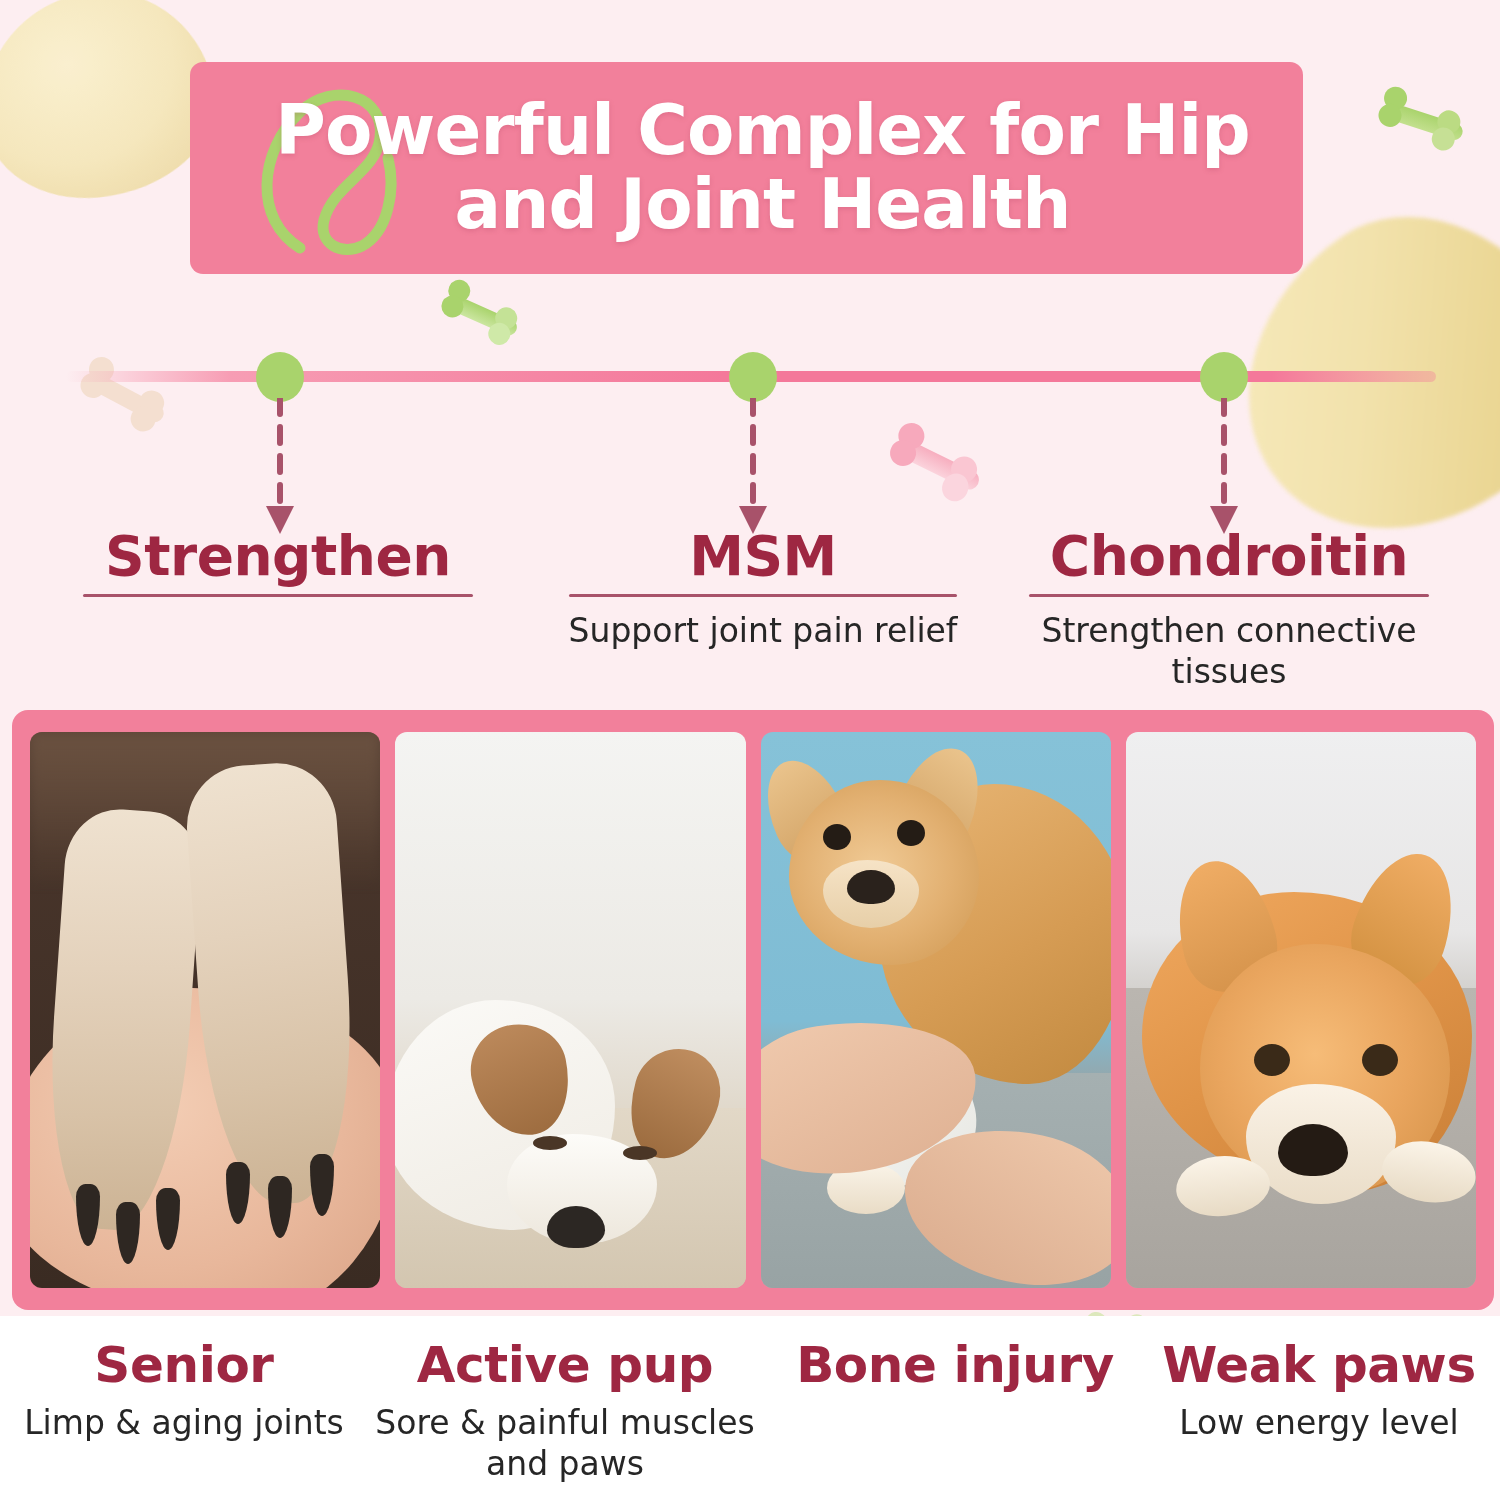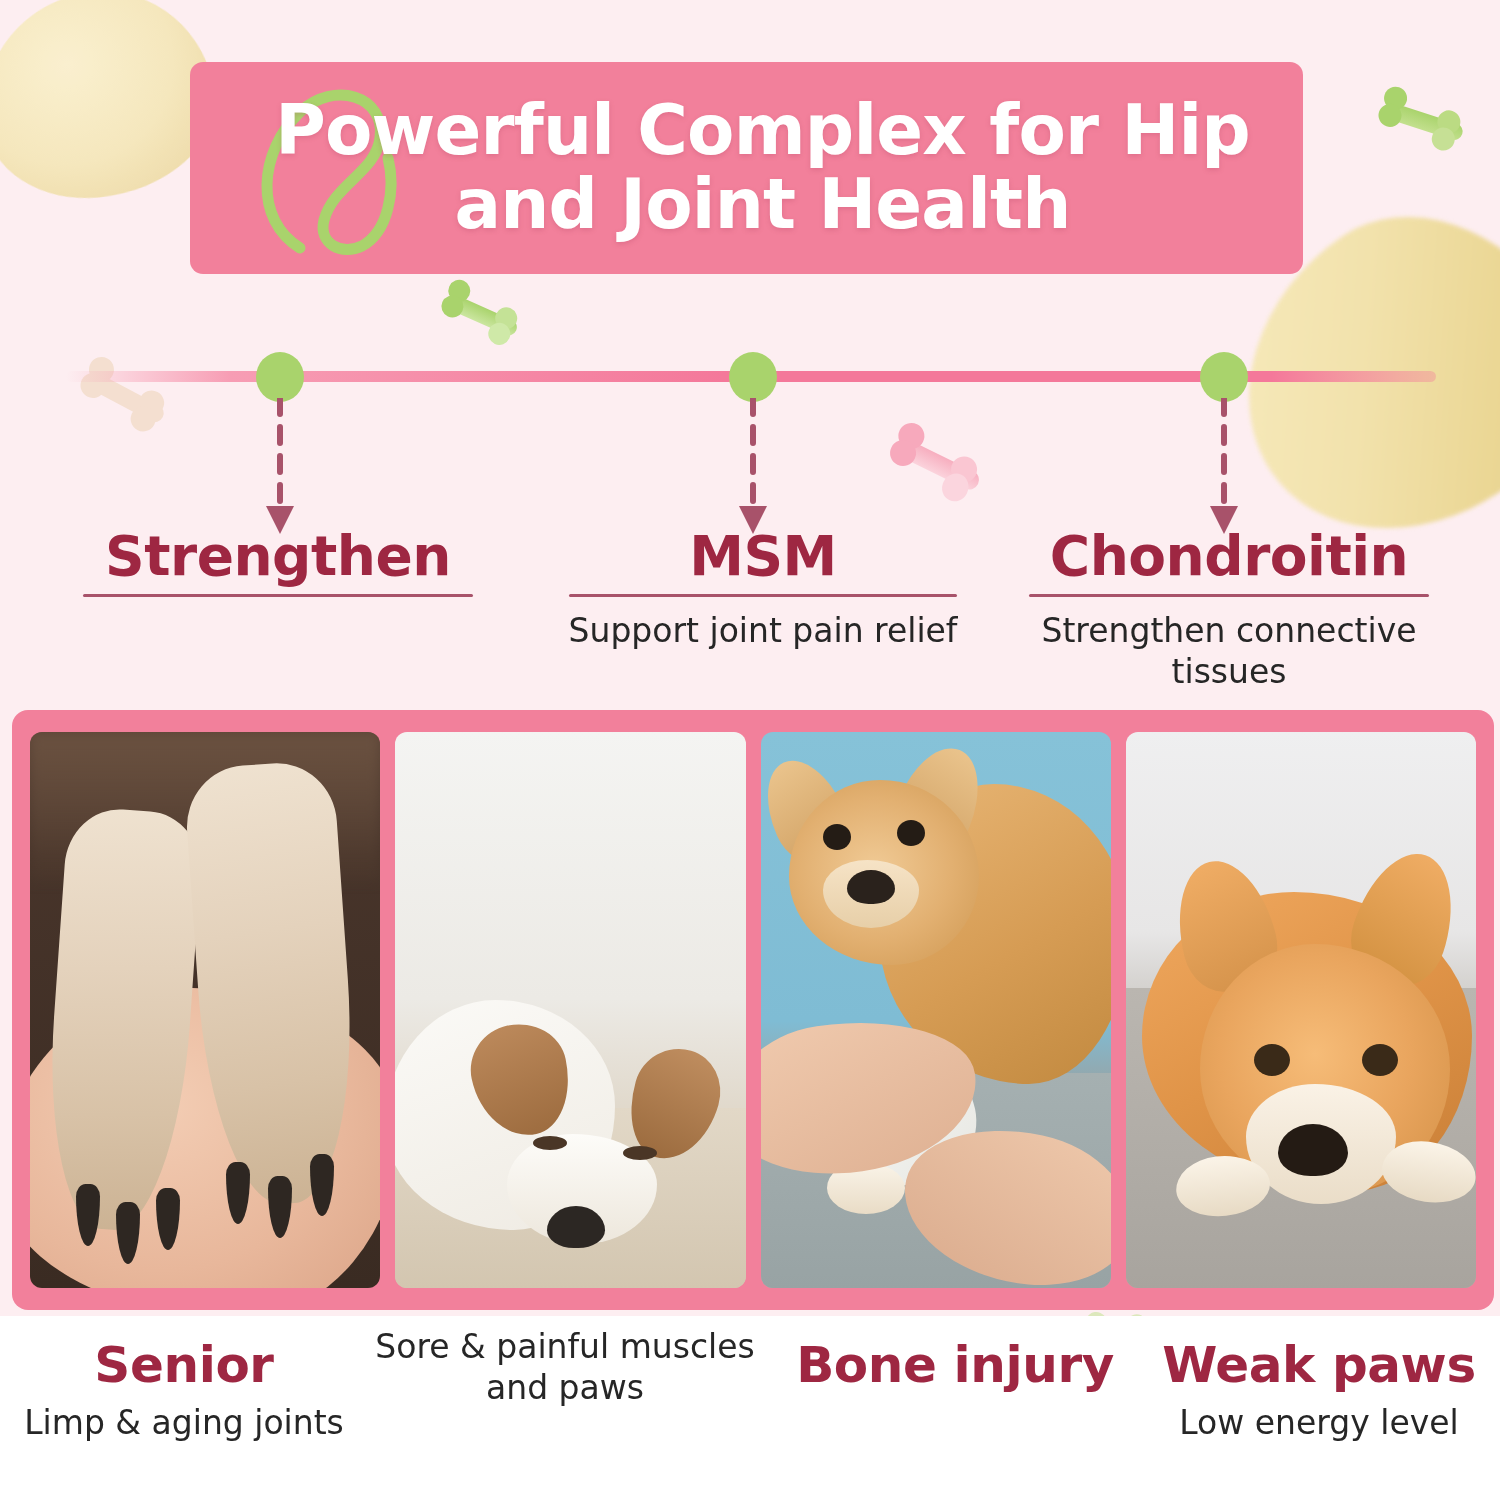--- a/index.html
+++ b/index.html
@@ -496,20 +496,21 @@
 
 <div class="bottom">
   <div class="caps">
 
     <div class="cap cap-1">
       <div class="cap-title">Senior</div>
       <div class="cap-sub">Limp &amp; aging joints</div>
     </div>
 
     <div class="cap cap-2">
+      <div class="cap-title">Active pup</div>
       <div class="cap-sub">Sore &amp; painful muscles and paws</div>
     </div>
 
     <div class="cap cap-3">
       <div class="cap-title">Bone injury</div>
     </div>
 
     <div class="cap cap-4">
       <div class="cap-title">Weak paws</div>
       <div class="cap-sub">Low energy level</div>

